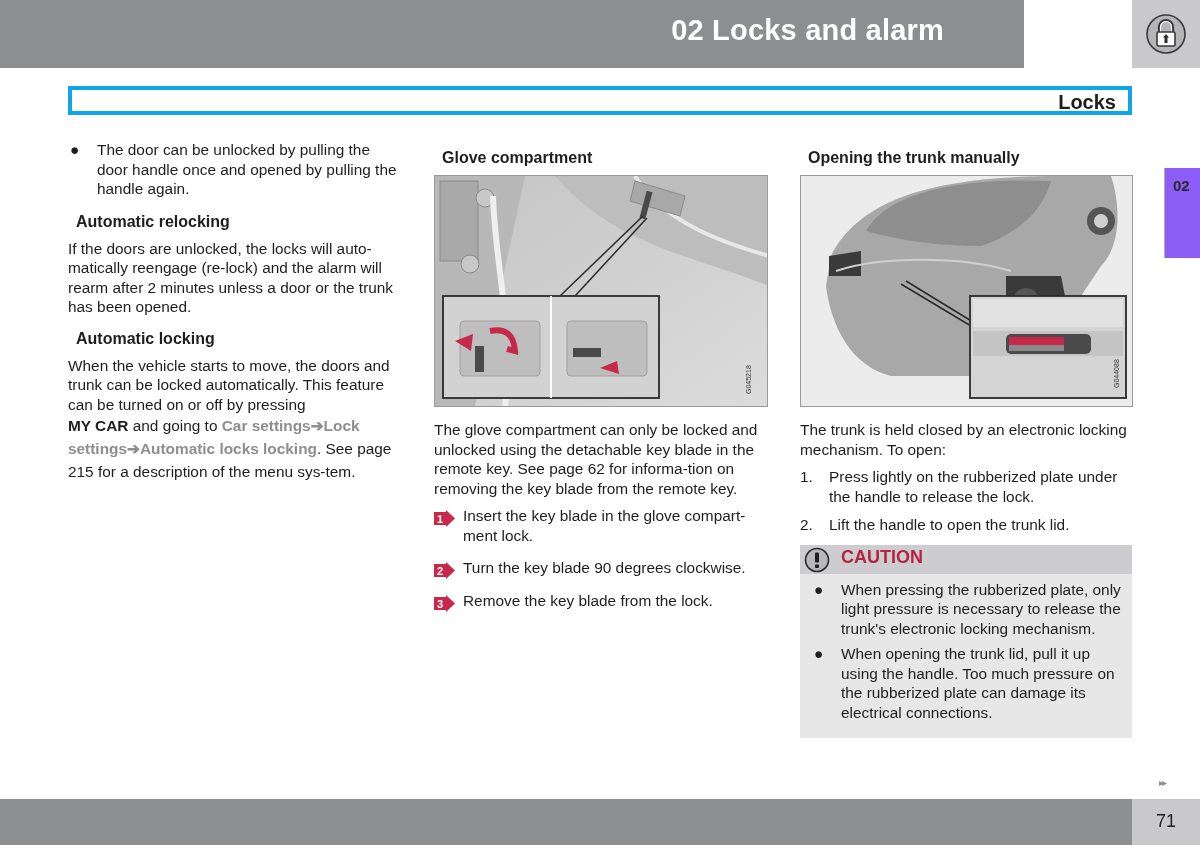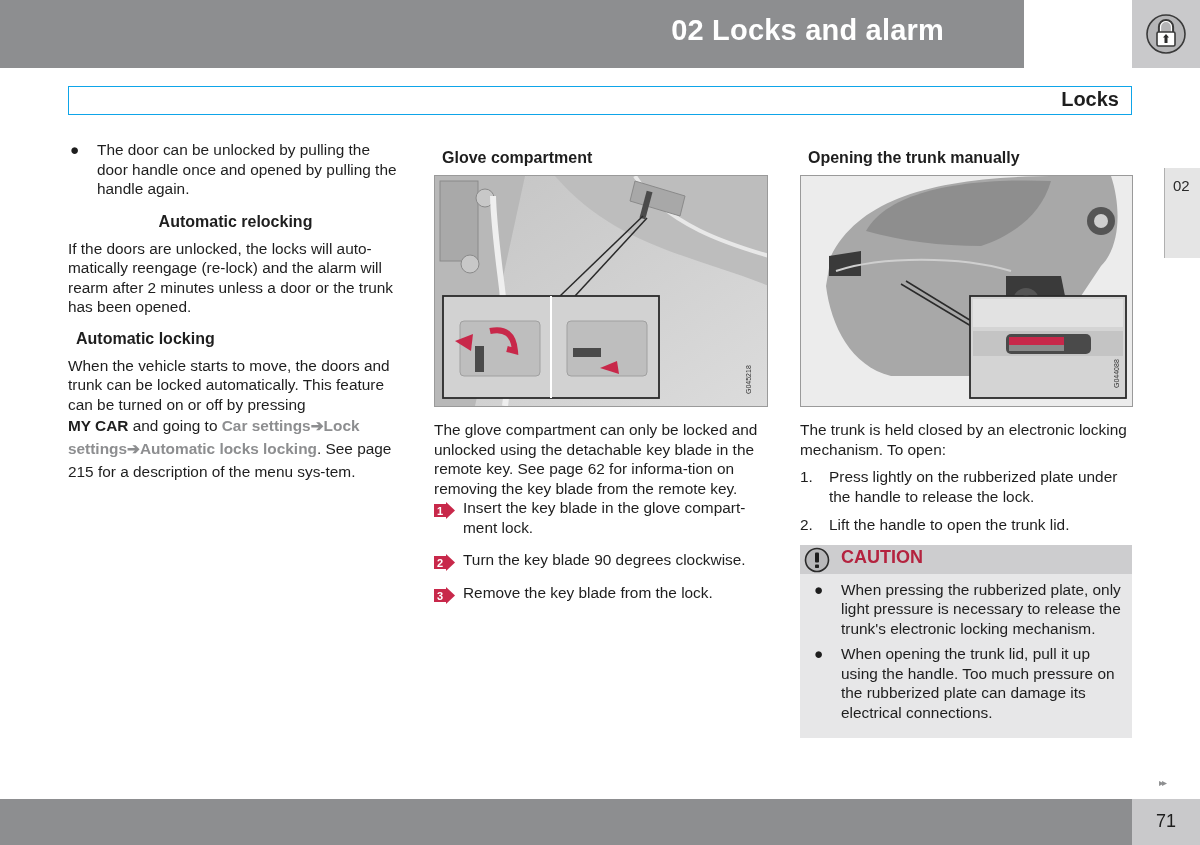--- a/index.html
+++ b/index.html
@@ -4,24 +4,24 @@
 <style>
   * { box-sizing: border-box; margin: 0; padding: 0; }
   html, body { width: 1200px; height: 845px; background: #ffffff; overflow: hidden; }
   body { position: relative; font-family: "Liberation Sans", sans-serif; color: #1e1e1e; }
 
   .header-bar { position: absolute; left: 0; top: 0; width: 1024px; height: 68px; background: #8d8e90; }
   .header-title { position: absolute; right: 80px; top: 14px; font-size: 29px; font-weight: bold; color: #ffffff; letter-spacing: 0.2px; }
   .header-icon-box { position: absolute; left: 1132px; top: 0; width: 68px; height: 68px; background: #c9c9cb; }
   .header-icon-box svg { position: absolute; left: 13px; top: 13px; }
 
-  .section-box { position: absolute; left: 68px; top: 86px; width: 1064px; height: 29px; border: 1px solid #0ea5e9; }
+  .section-box { position: absolute; left: 68px; top: 86px; width: 1064px; height: 29px; border: 4px solid #0ea5e9; }
   .section-title { position: absolute; right: 12px; top: 1px; font-size: 20px; font-weight: bold; color: #1e1e1e; }
 
-  .side-tab { position: absolute; left: 1164px; top: 168px; width: 36px; height: 90px; background: #e5e5e5; border-left: 1px solid #b0b0b0; }
+  .side-tab { position: absolute; left: 1164px; top: 168px; width: 36px; height: 90px; background: #8b5cf6; border-left: 1px solid #b0b0b0; font-weight: bold; }
   .side-tab span { position: absolute; left: 8px; top: 9px; font-size: 15px; color: #2a2a2a; }
 
   .col { position: absolute; top: 140px; font-size: 15.4px; line-height: 19.5px; }
   .col-left { left: 68px; width: 335px; }
   .col-mid { left: 434px; width: 335px; }
   .col-right { left: 800px; width: 332px; }
 
   .bullet { position: relative; padding-left: 29px; margin-bottom: 10px; }
   .bullet .dot { position: absolute; left: 2px; top: 0; }
   h3 { font-size: 16px; font-weight: bold; line-height: 19px; margin: 8px; }
@@ -76,21 +76,21 @@
 
 <div class="side-tab">
   <span>02</span>
 </div>
 
 <div class="col col-left">
   <div class="bullet">
     <span class="dot">●</span>
     <span>The door can be unlocked by pulling the door handle once and opened by pulling the handle again.</span>
   </div>
-  <h3 style="margin-top:13px;text-align:center;">Automatic relocking</h3>
+  <h3 style="margin-top:13px;">Automatic relocking</h3>
   <p>If the doors are unlocked, the locks will auto-matically reengage (re-lock) and the alarm will rearm after 2 minutes unless a door or the trunk has been opened.</p>
   <h3>Automatic locking</h3>
   <p class="lh-menu" style="line-height:19.5px;">
     <span>When the vehicle starts to move, the doors and trunk can be locked automatically. This feature can be turned on or off by pressing</span>
     <span style="display:inline-block; line-height:23px;">
       <span class="bold">MY CAR</span><span> and going to </span><span class="menu">Car settings</span><span class="menu">➔</span><span class="menu">Lock settings</span><span class="menu">➔</span><span class="menu">Automatic locks locking</span><span>. See page 215 for a description of the menu sys-tem.</span>
     </span>
   </p>
 </div>
 
@@ -121,21 +121,21 @@
       <rect x="25" y="145" width="80" height="55" rx="4" fill="#bebebe" stroke="#a0a0a0"></rect>
       <rect x="132" y="145" width="80" height="55" rx="4" fill="#bebebe" stroke="#a0a0a0"></rect>
       <rect x="40" y="170" width="9" height="26" fill="#4a4a4a"></rect>
       <rect x="138" y="172" width="28" height="9" fill="#4a4a4a"></rect>
       <path d="M20 165 L38 158 L36 175 Z" fill="#c8284a"></path>
       <path d="M55 155 Q78 150 80 175 L72 173" fill="none" stroke="#c8284a" stroke-width="6"></path>
       <path d="M165 192 L182 185 L184 198 Z" fill="#c8284a"></path>
       <text x="316" y="218" font-size="7" fill="#333" font-family="Liberation Sans, sans-serif" transform="rotate(-90 316 218)">G045218</text>
     </svg>
   </div>
-  <p style="margin-bottom:0;">The glove compartment can only be locked and unlocked using the detachable key blade in the remote key. See page 62 for informa-tion on removing the key blade from the remote key.</p>
+  <p style="margin-bottom:8px;">The glove compartment can only be locked and unlocked using the detachable key blade in the remote key. See page 62 for informa-tion on removing the key blade from the remote key.</p>
   <div class="steps">
     <div class="step">
       <svg class="num-icon" width="22" height="18" viewBox="0 0 22 18">
         <rect x="0" y="3" width="13" height="13" fill="#c8284a"></rect>
         <path d="M12 1 L21 9.5 L12 18 Z" fill="#c8284a"></path>
         <text x="3" y="14" font-size="11" font-weight="bold" fill="#fff" font-family="Liberation Sans, sans-serif">1</text>
       </svg>
       <span>Insert the key blade in the glove compart-ment lock.</span>
     </div>
     <div class="step">

